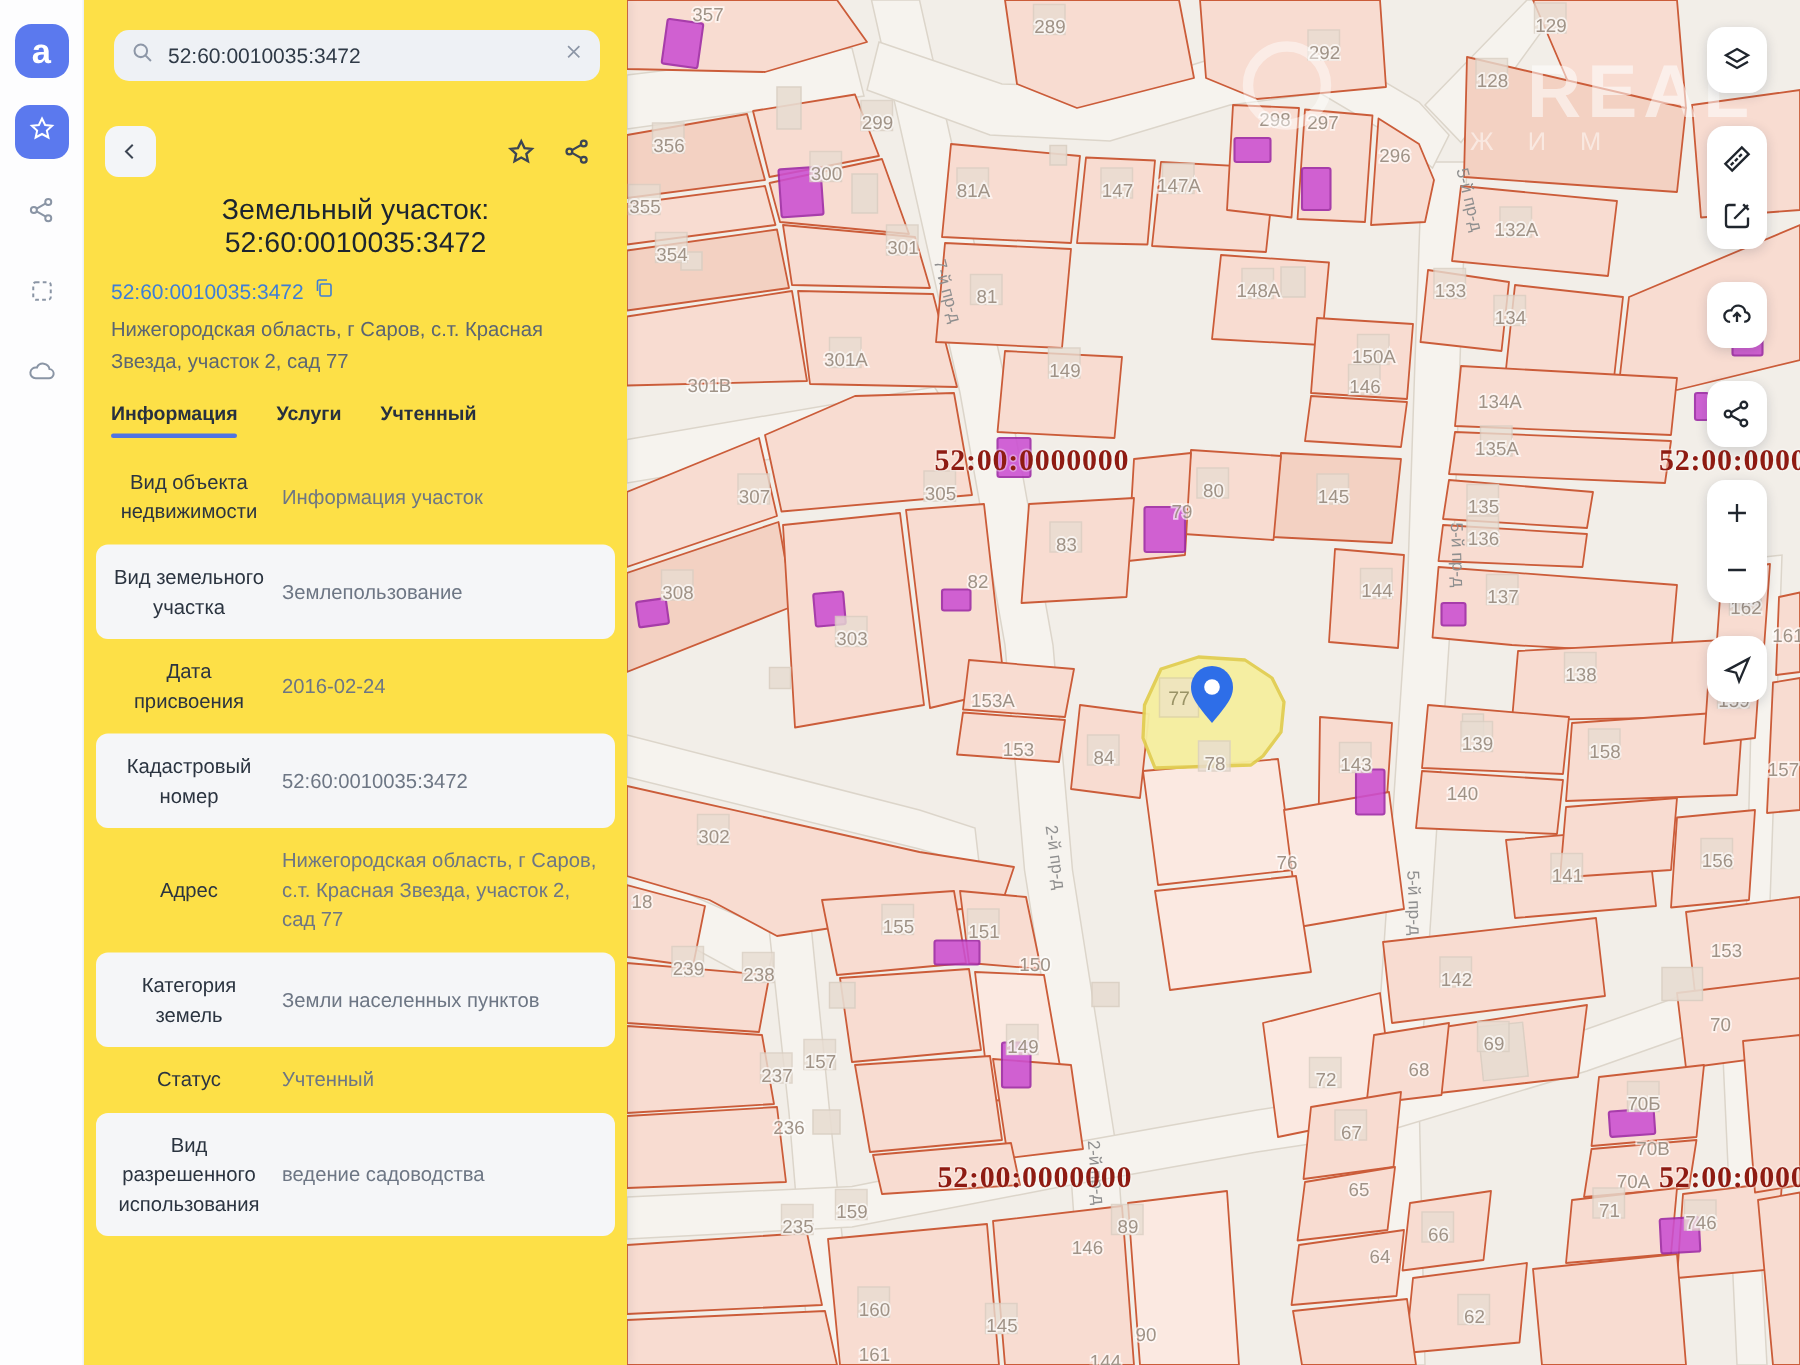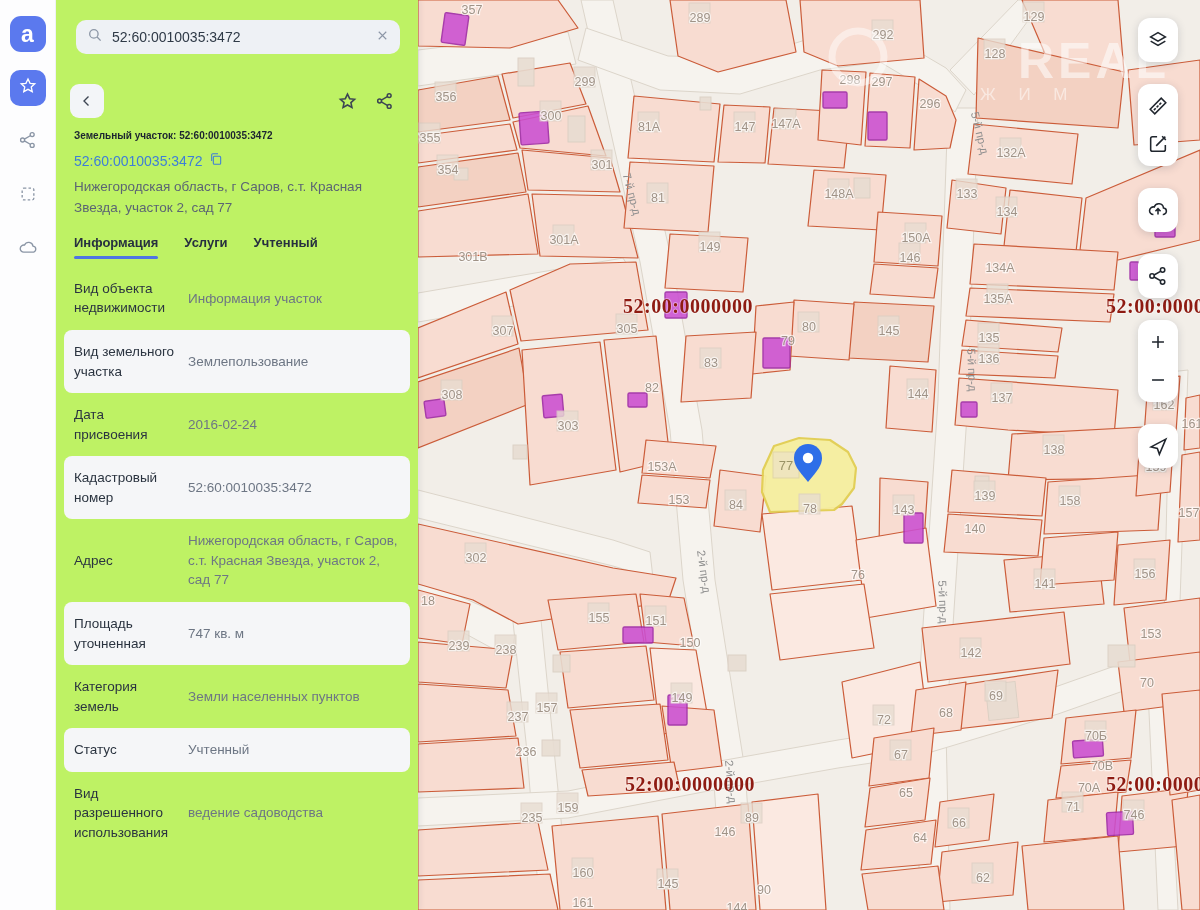--- a/index.html
+++ b/index.html
@@ -11,47 +11,47 @@
   .rail { width:56px; height:100%; background:#fdfdfe; border-right:1px solid #eef1f5;
     display:flex; flex-direction:column; align-items:center; padding-top:16px; gap:18px; flex:0 0 56px; z-index:5;}
   .rail .logo { width:36px; height:36px; border-radius:11px; background:#5b79ee; color:#fff;
     display:flex; align-items:center; justify-content:center; font-weight:bold; font-size:23px; cursor:pointer;}
   .rail .tool { width:36px; height:36px; border-radius:10px; display:flex; align-items:center; justify-content:center; cursor:pointer;}
   .rail .tool.active { background:#5b79ee; }
   .rail svg { stroke:#8a95a5; fill:none; stroke-width:1.6; }
   .rail .tool.active svg { stroke:#fff; }
 
   
-  .panel { width:362px; flex:0 0 362px; height:100%; background:#bef264; position:relative;
+  .panel { width:362px; flex:0 0 362px; height:100%; background:#fde047; position:relative;
     box-shadow:2px 0 6px rgba(30,40,60,.08); z-index:4; padding:0 8px; }
   .searchbar { margin:20px 10px 0 12px; height:34px; background:#eef1f5; border-radius:10px;
     display:flex; align-items:center; padding:0 10px; gap:8px; }
   .searchbar input { flex:1; border:none; outline:none; background:transparent; font-size:14px;
     color:#2f3a47; font-family:"Liberation Sans", sans-serif;}
   .searchbar svg { stroke:#8d97a7; fill:none; stroke-width:1.8; flex:0 0 auto; cursor:pointer;}
   .headrow { display:flex; align-items:center; margin:30px 10px 0 6px; }
   .backbtn { width:34px; height:34px; border-radius:9px; background:#f3f5f8; display:flex;
     align-items:center; justify-content:center; cursor:pointer; }
   .headrow .spacer { flex:1; }
   .hd-ic { width:30px; height:30px; display:flex; align-items:center; justify-content:center; cursor:pointer; margin-left:8px;}
   .headrow svg { stroke:#3c4553; fill:none; stroke-width:1.8; }
-  .title { margin:12px 10px 0 10px; font-size:10px; font-weight:bold; color:#1c2430; }
+  .title { margin:12px 10px 0 10px; font-size:19px; font-weight:normal; color:#1c2430;text-align:center; }
   .cadlink { margin:10px 10px 0 10px; font-size:14px; color:#3e7ed8; display:flex; align-items:center; gap:6px;}
   .cadlink span { cursor:pointer; }
   .cadlink svg { stroke:#3e7ed8; fill:none; stroke-width:1.6; cursor:pointer;}
   .addr { margin:7px 10px 0 10px; font-size:13.5px; line-height:1.55; color:#5b6573; width:330px;}
   .tabs { display:flex; gap:26px; margin:16px 10px 0 10px; }
   .tab { font-size:13px; font-weight:bold; color:#27303f; padding-bottom:9px; cursor:pointer; position:relative;}
   .tab.active::after { content:""; position:absolute; left:0; right:0; bottom:0; height:3px;
     background:#4f74e3; border-radius:2px; }
   .rows { margin:8px 0 0 0; }
   .row { display:grid; grid-template-columns:104px 1fr; gap:10px; padding:12px 10px;
     border-radius:8px; font-size:13.5px; line-height:1.45; align-items:center;}
   .row:nth-child(even) { background:#f5f6f8; }
-  .row .lb { color:#2b3440; }
+  .row .lb { color:#2b3440;text-align:center; }
   .row .vl { color:#6d7684; }
 
   
   .map { position:relative; flex:1; height:100%; background:#f2eee8; overflow:hidden;}
   .map svg.world { position:absolute; left:0; top:0; }
   .mtools { position:absolute; right:22px; top:18px; display:flex; flex-direction:column; gap:0; z-index:6;}
   .mgroup { background:#fff; border-radius:12px; box-shadow:0 2px 8px rgba(40,50,70,.18);
     display:flex; flex-direction:column; align-items:center; padding:3px 0; margin-bottom:22px;}
   .mbtn { width:40px; height:38px; display:flex; align-items:center; justify-content:center; cursor:pointer;}
   .mbtn svg { stroke:#20262e; fill:none; stroke-width:1.7; }
@@ -147,24 +147,20 @@
           <div class="lb">Дата присвоения</div>
           <div class="vl">2016-02-24</div>
         </div>
         <div class="row">
           <div class="lb">Кадастровый номер</div>
           <div class="vl">52:60:0010035:3472</div>
         </div>
         <div class="row">
           <div class="lb">Адрес</div>
           <div class="vl">Нижегородская область, г Саров, с.т. Красная Звезда, участок 2, сад 77</div>
-        </div>
-        <div class="row">
-          <div class="lb">Площадь уточненная</div>
-          <div class="vl">747 кв. м</div>
         </div>
         <div class="row">
           <div class="lb">Категория земель</div>
           <div class="vl">Земли населенных пунктов</div>
         </div>
         <div class="row">
           <div class="lb">Статус</div>
           <div class="vl">Учтенный</div>
         </div>
         <div class="row">

